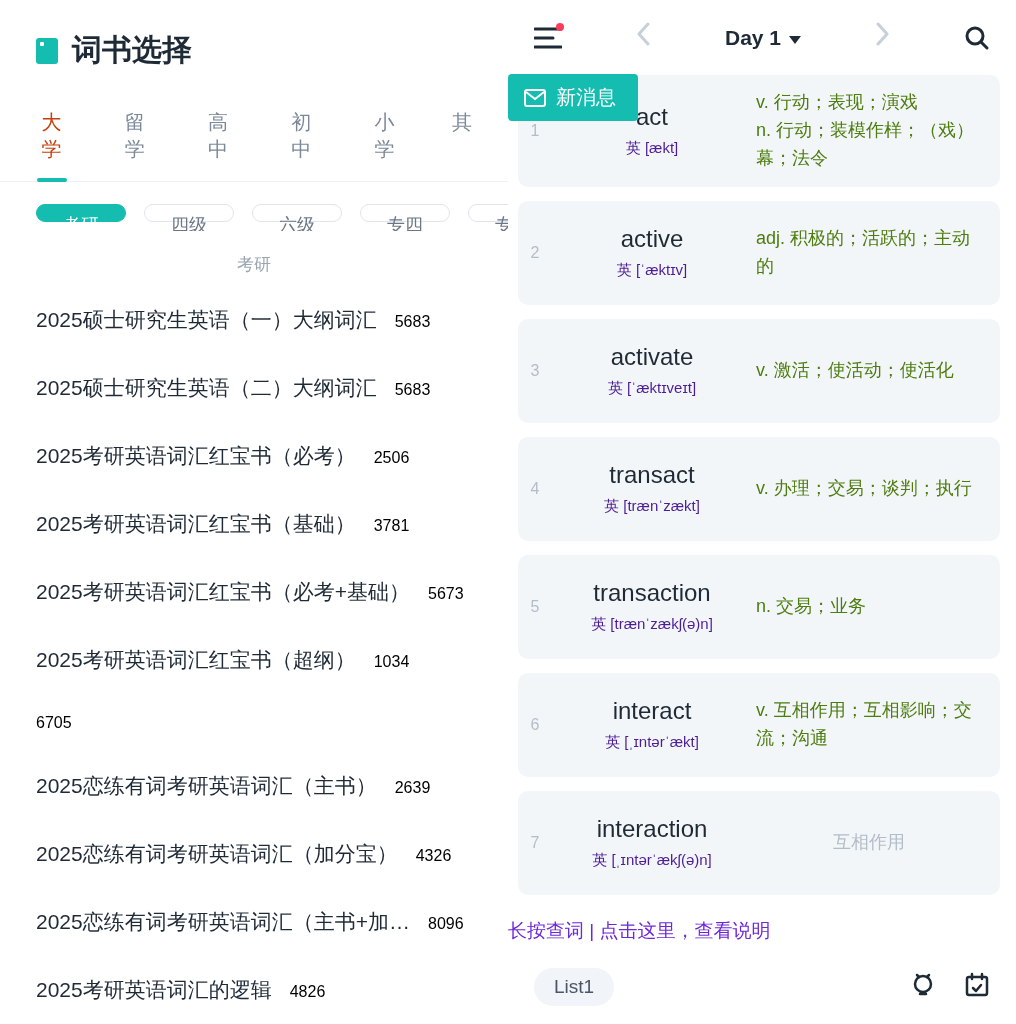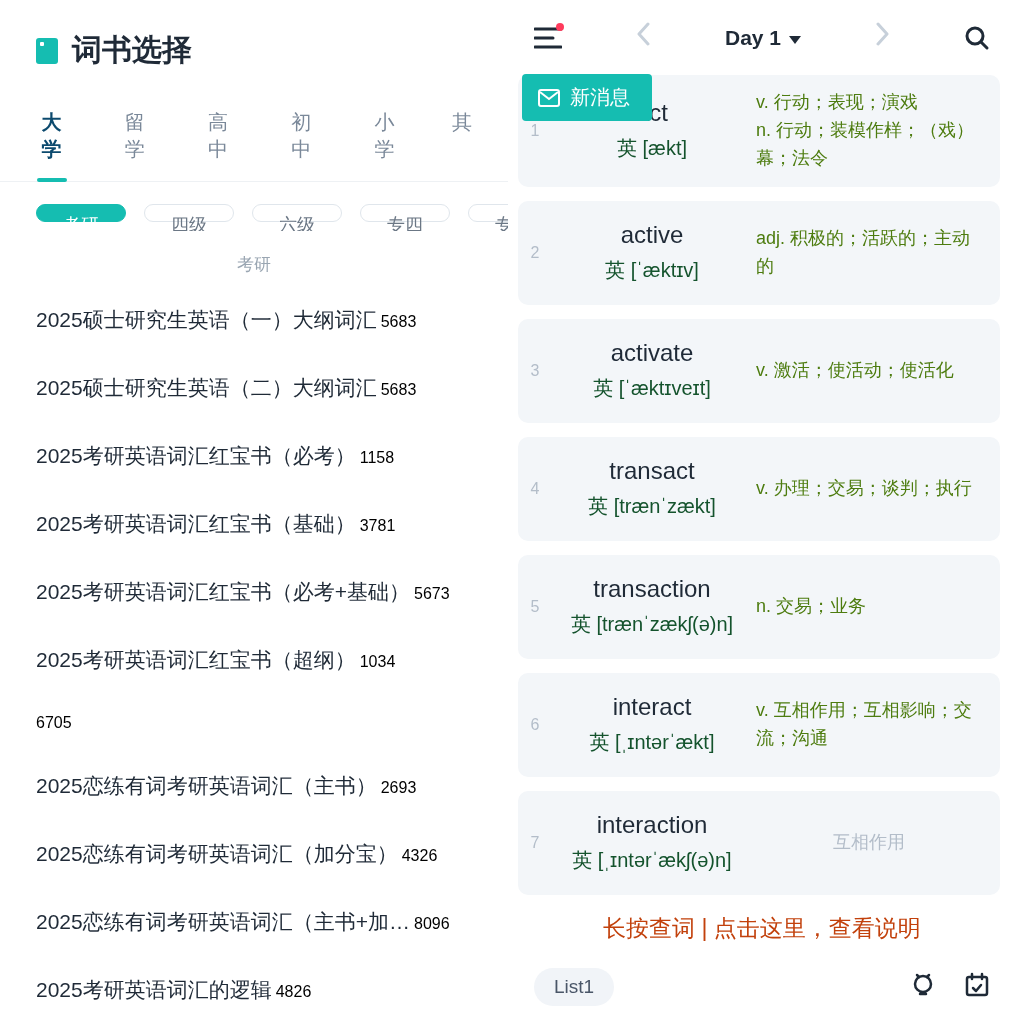--- a/index.html
+++ b/index.html
@@ -43,42 +43,42 @@
   .page-title { font-size: 30px; font-weight: 700; color:#1f2a37;}
   .tabbar {
     display:flex;
     gap: 52px;
     padding: 0 36px;
     border-bottom:1px solid #eef1f4;
     font-size:20px;
     color:#7a8899;
   }
   .tabbar .tab { padding: 10px 0 18px 0; cursor:pointer; position:relative;}
-  .tabbar .tab.active { color:#0c4a6e; font-weight:700;}
+  .tabbar .tab.active { color:#c2410c; font-weight:400;}
   .tabbar .tab.active::after{
     content:""; position:absolute; left:50%; transform:translateX(-50%);
     bottom:-1px; width:30px; height:4px; background:#15bdb1; border-radius:2px;
   }
   .pills {
     display:flex; gap:18px; padding:22px 36px 10px 36px; overflow:hidden;
   }
   .pill {
     padding:8px 26px; border-radius:999px; font-size:18px;
     border:1px solid #e0e6ec; color:#6b7785; cursor:pointer;
     white-space:nowrap;
   }
   .pill.active { background:#15bdb1; color:#fff; border-color:#15bdb1;}
   .section-label {
     padding: 22px 36px 10px 36px; color:#9aa6b2; font-size:17px;
   }
   .books {
     padding: 0 36px;
   }
   .book-row {
-    display:flex; align-items:baseline; gap:4px;
+    display:flex; align-items:baseline; gap:18px;
     padding: 20px 0; cursor:pointer;
   }
   .book-name { font-size:21px; color:#1f2a37; max-width:380px; white-space:nowrap; overflow:hidden; text-overflow:ellipsis;}
   .book-count { font-size:16px; color:#000000;}
   
   .right {
     width:508px;
     background:#fff;
     position:relative;
     display:flex;
@@ -92,21 +92,21 @@
   .menu-ic svg { display:block;}
   .red-dot {
     position:absolute; top:-4px; right:-2px; width:8px; height:8px;
     background:#ff3b5c; border-radius:50%;
   }
   .nav-arrow { color:#c7d0da; font-size:26px; cursor:pointer; padding:0 8px;}
   .day-drop { display:flex; align-items:center; gap:8px; font-size:21px; font-weight:600; color:#1f2a37; cursor:pointer;}
   .caret { width:0;height:0;border-left:6px solid transparent;border-right:6px solid transparent;border-top:8px solid #1f2a37; margin-top:4px;}
   .search-ic svg { display:block;}
   .notice {
-    position:absolute; left:14px; top:74px;
+    position:absolute; left:0; top:74px;
     background:#15bdb1; color:#fff; font-size:20px;
     padding:10px 22px 10px 16px; border-radius:4px;
     display:flex; align-items:center; gap:10px;
     z-index:5;
   }
   .word-list {
     padding: 6px 8px 0 0;
     overflow:hidden;
     flex:1;
   }
@@ -119,29 +119,29 @@
   .idx {
     width:34px; display:flex; align-items:center; justify-content:center;
     color:#b3bdc9; font-size:16px;
   }
   .word-left {
     width:200px; display:flex; flex-direction:column;
     align-items:center; justify-content:center; gap:8px;
     padding: 14px 4px;
   }
   .word-en { font-size:24px; color:#1f2a37; font-weight:500;}
-  .word-pr { font-size:20px; color:#14532d;}
+  .word-pr { font-size:15px; color:#4c1d95;}
   .word-def {
     flex:1; display:flex; align-items:center;
     font-size:18px; color:#4d7c0f; padding:14px 18px 14px 4px;
     line-height:1.55;
   }
   .word-def.placeholder { color:#b3bdc9; justify-content:center;}
   .hint-bar {
-    text-align:center; color:#c2410c; font-size:23px;
+    color:#6d28d9; font-size:19px;
     padding:14px 0;
   }
   .r-footer {
     display:flex; align-items:center; justify-content:space-between;
     padding: 10px 26px 18px 26px;
   }
   .list-chip {
     background:#f1f4f8; color:#4a5668; font-size:19px;
     padding:8px 20px; border-radius:999px;text-align:right;
   }
@@ -175,40 +175,40 @@
       <div class="book-row">
         <span class="book-name">2025硕士研究生英语（一）大纲词汇</span>
         <span class="book-count">5683</span>
       </div>
       <div class="book-row">
         <span class="book-name">2025硕士研究生英语（二）大纲词汇</span>
         <span class="book-count">5683</span>
       </div>
       <div class="book-row">
         <span class="book-name">2025考研英语词汇红宝书（必考）</span>
-        <span class="book-count">1158</span>
+        <span class="book-count">2506</span>
       </div>
       <div class="book-row">
         <span class="book-name">2025考研英语词汇红宝书（基础）</span>
         <span class="book-count">3781</span>
       </div>
       <div class="book-row">
         <span class="book-name">2025考研英语词汇红宝书（必考+基础）</span>
         <span class="book-count">5673</span>
       </div>
       <div class="book-row">
         <span class="book-name">2025考研英语词汇红宝书（超纲）</span>
         <span class="book-count">1034</span>
       </div>
       <div class="book-row">
         <span class="book-count">6705</span>
       </div>
       <div class="book-row">
         <span class="book-name">2025恋练有词考研英语词汇（主书）</span>
-        <span class="book-count">2693</span>
+        <span class="book-count">2639</span>
       </div>
       <div class="book-row">
         <span class="book-name">2025恋练有词考研英语词汇（加分宝）</span>
         <span class="book-count">4326</span>
       </div>
       <div class="book-row">
         <span class="book-name">2025恋练有词考研英语词汇（主书+加…</span>
         <span class="book-count">8096</span>
       </div>
       <div class="book-row">

